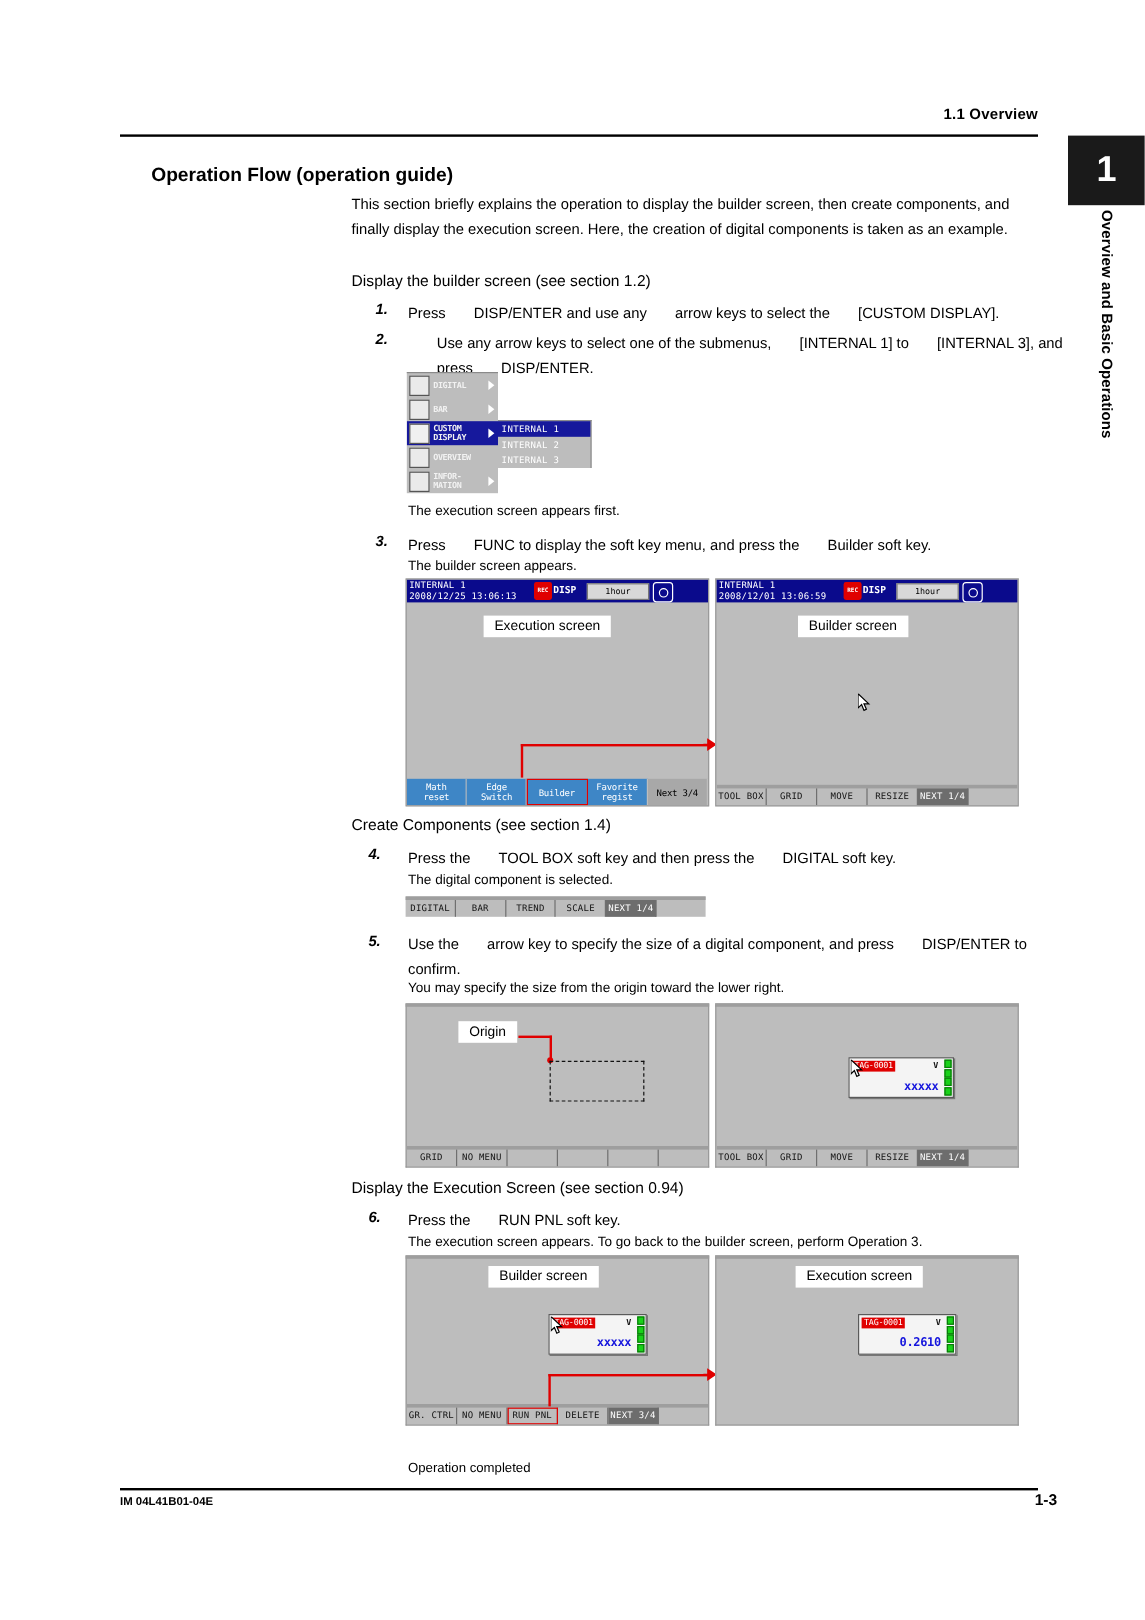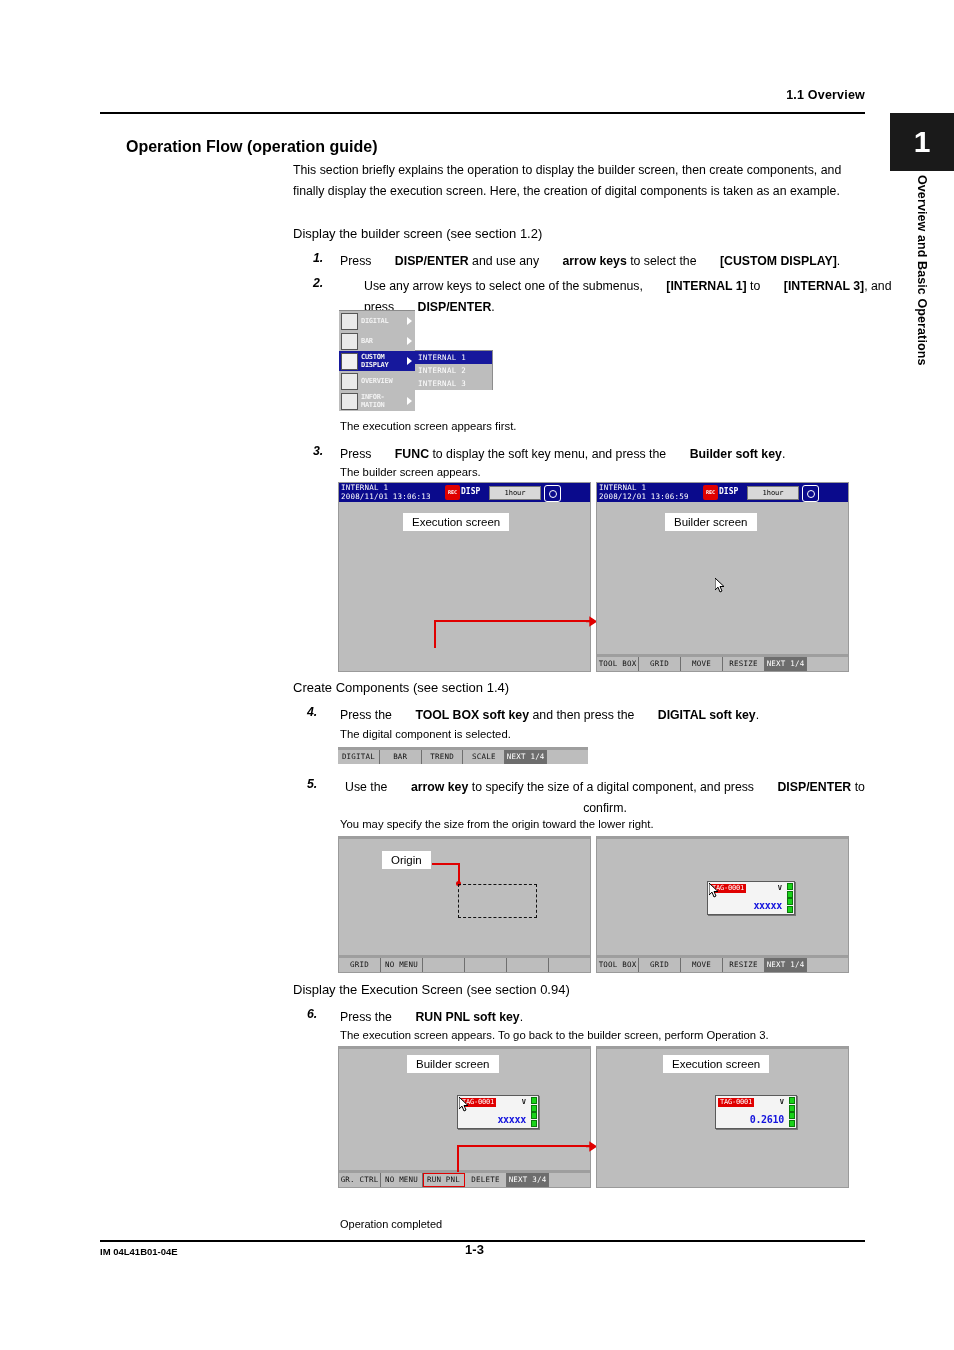--- a/index.html
+++ b/index.html
@@ -100,21 +100,21 @@
     position: absolute;
     font-size: 12.3px;
     font-weight: bold;
     font-style: italic;
   }
   .note {
     position: absolute;
     font-size: 11.3px;
     line-height: 17px;
   }
-  b { font-weight: bold; padding-left: 20px; }
+  b { font-weight: normal; padding-left: 20px; }
 
   
   .menu-img {
     position: absolute;
     left: 339px;
     top: 310px;
     width: 76px;
     height: 100px;
     background: #bdbdbd;
     border-top: 1px solid #8a8a8a;
@@ -407,24 +407,24 @@
   }
   .footer-left {
     position: absolute;
     left: 100px;
     top: 1246px;
     font-size: 9.5px;
     font-weight: bold;
   }
   .footer-right {
     position: absolute;
-    left: 92px;
+    left: 116px;
     top: 1242px;
     width: 765px;
-    text-align: center;
+    text-align: right;
     font-size: 13px;
     font-weight: bold;
   }
 </style>
 </head>
 <body>
 
 <div class="page-header">1.1  Overview</div>
 <div class="header-rule"></div>
 
@@ -488,27 +488,37 @@
 
 <div class="step-num" style="left:313px; top:444px;">3.</div>
 <div class="step" style="left:340px; top:444px; width:530px;">
   Press <b>FUNC</b> to display the soft key menu, and press the <b>Builder soft key</b>.
 </div>
 <div class="note" style="left:340px; top:464px;">The builder screen appears.</div>
 
 <div class="lcd" style="left:338px; top:482px; width:251px; height:188px;">
   <div class="lcd-top">
     <div class="lcd-tag">INTERNAL 1</div>
-    <div class="lcd-date">2008/11/01 13:06:13</div>
+    <div class="lcd-date">2008/12/25 13:06:13</div>
     <div class="lcd-redico" style="left:106px;">REC</div>
     <div class="lcd-disp" style="left:122px;">DISP</div>
     <div class="lcd-rate" style="left:150px;">1hour</div>
     <div class="lcd-circ" style="left:205px;"></div>
   </div>
   <div class="screen-label" style="left:64px; top:30px;">Execution screen</div>
+  <div class="softbar blue">
+    <div class="softkey">Math
+reset</div>
+    <div class="softkey">Edge
+Switch</div>
+    <div class="softkey marked">Builder</div>
+    <div class="softkey">Favorite
+regist</div>
+    <div class="softkey grey">Next 3/4</div>
+  </div>
 </div>
 
 <div class="redline" style="left:434px; top:620px; width:1.5px; height:28px;"></div>
 <div class="redline" style="left:434px; top:620px; width:160px; height:1.5px;"></div>
 <div class="conn" style="left:586px; top:614px;">
   <svg width="12" height="13" viewBox="0 0 12 13">
       <path d="M0 6.5 L9 6.5 M4 2.5 L10 6.5 L4 10.5 Z" stroke="#e00000" fill="#e00000" stroke-width="1.4"></path>
     </svg>
 </div>
 
@@ -548,21 +558,21 @@
 <div class="strip" style="left:338px; top:747px; width:250px; height:14px;">
   <div class="sk2">DIGITAL</div>
   <div class="sk2">BAR</div>
   <div class="sk2">TREND</div>
   <div class="sk2">SCALE</div>
   <div class="sk2 inv">NEXT 1/4</div>
   <div class="sk2 blank"></div>
 </div>
 
 <div class="step-num" style="left:307px; top:777px;">5.</div>
-<div class="step" style="left:340px; top:777px; width:530px;text-align:center;">
+<div class="step" style="left:340px; top:777px; width:530px;">
   Use the <b>arrow key</b> to specify the size of a digital component, and press <b>DISP/ENTER</b> to confirm.
 </div>
 <div class="note" style="left:340px; top:816px;">You may specify the size from the origin toward the lower right.</div>
 
 <div class="lcd" style="left:338px; top:836px; width:251px; height:133px; border-top:3px solid #9e9e9e;">
   <div class="screen-label" style="left:43px; top:12px;">Origin</div>
   <div class="redline" style="left:93px; top:24px; width:28px; height:1.5px;"></div>
   <div class="redline" style="left:119px; top:24px; width:1.5px; height:21px;"></div>
   <div class="origin-dot" style="left:117px; top:42px;"></div>
   <div class="dashed-rect" style="left:119px; top:45px; width:77px; height:32px;"></div>

